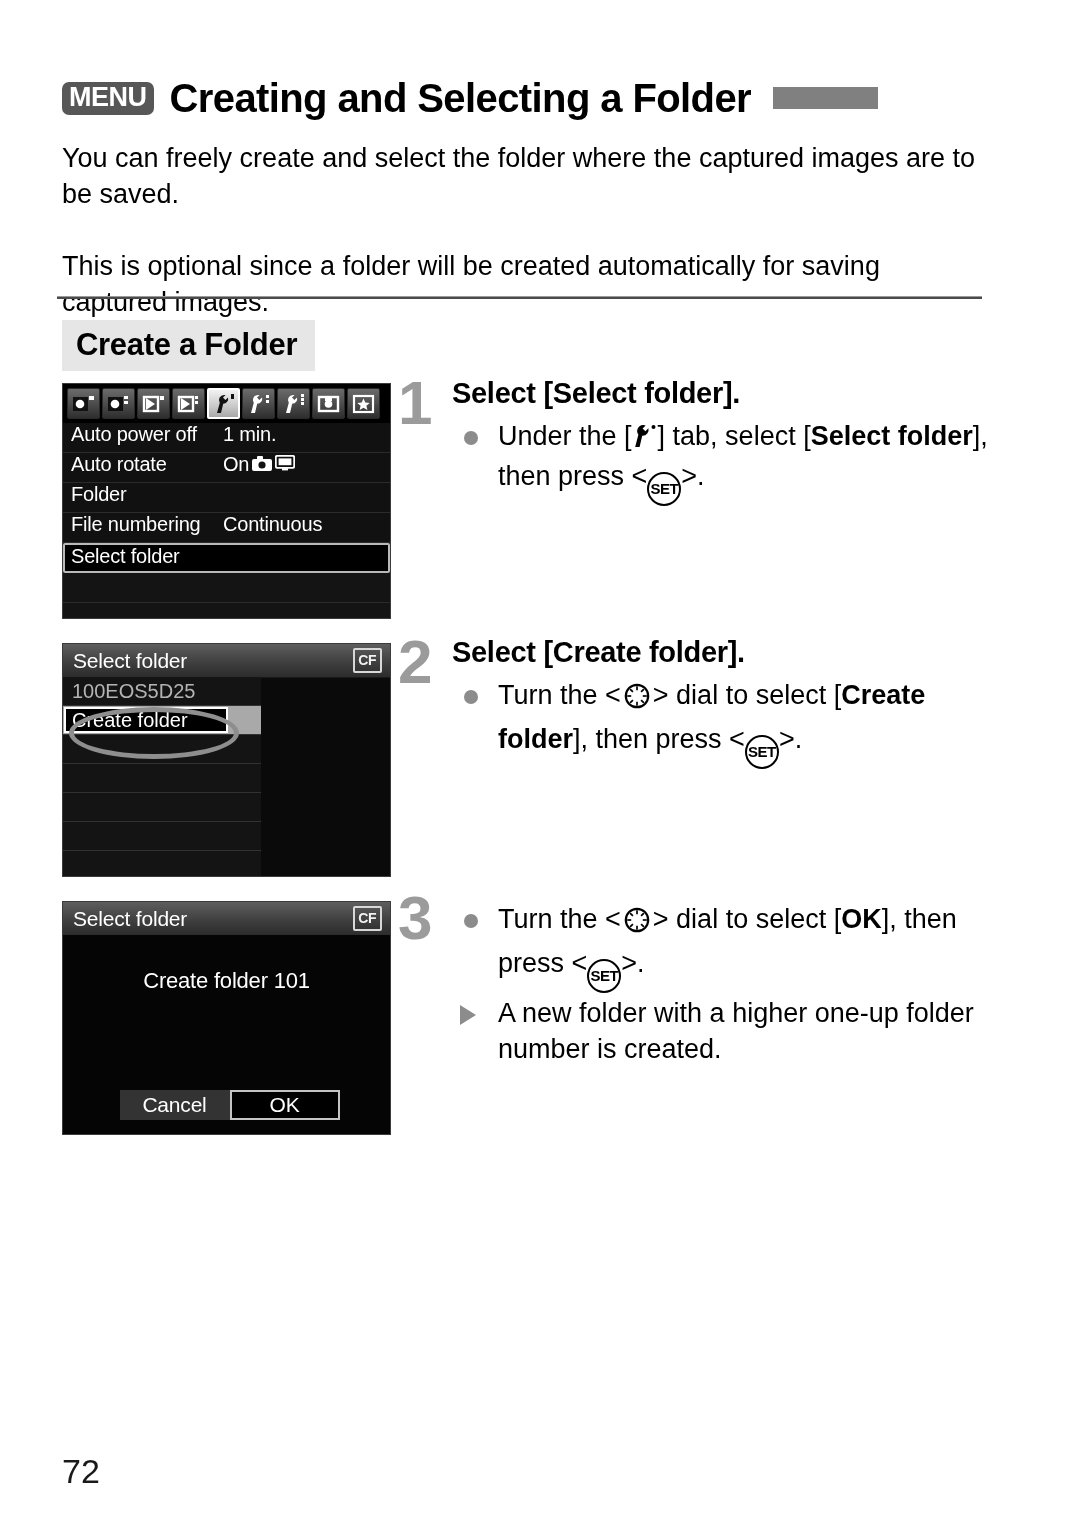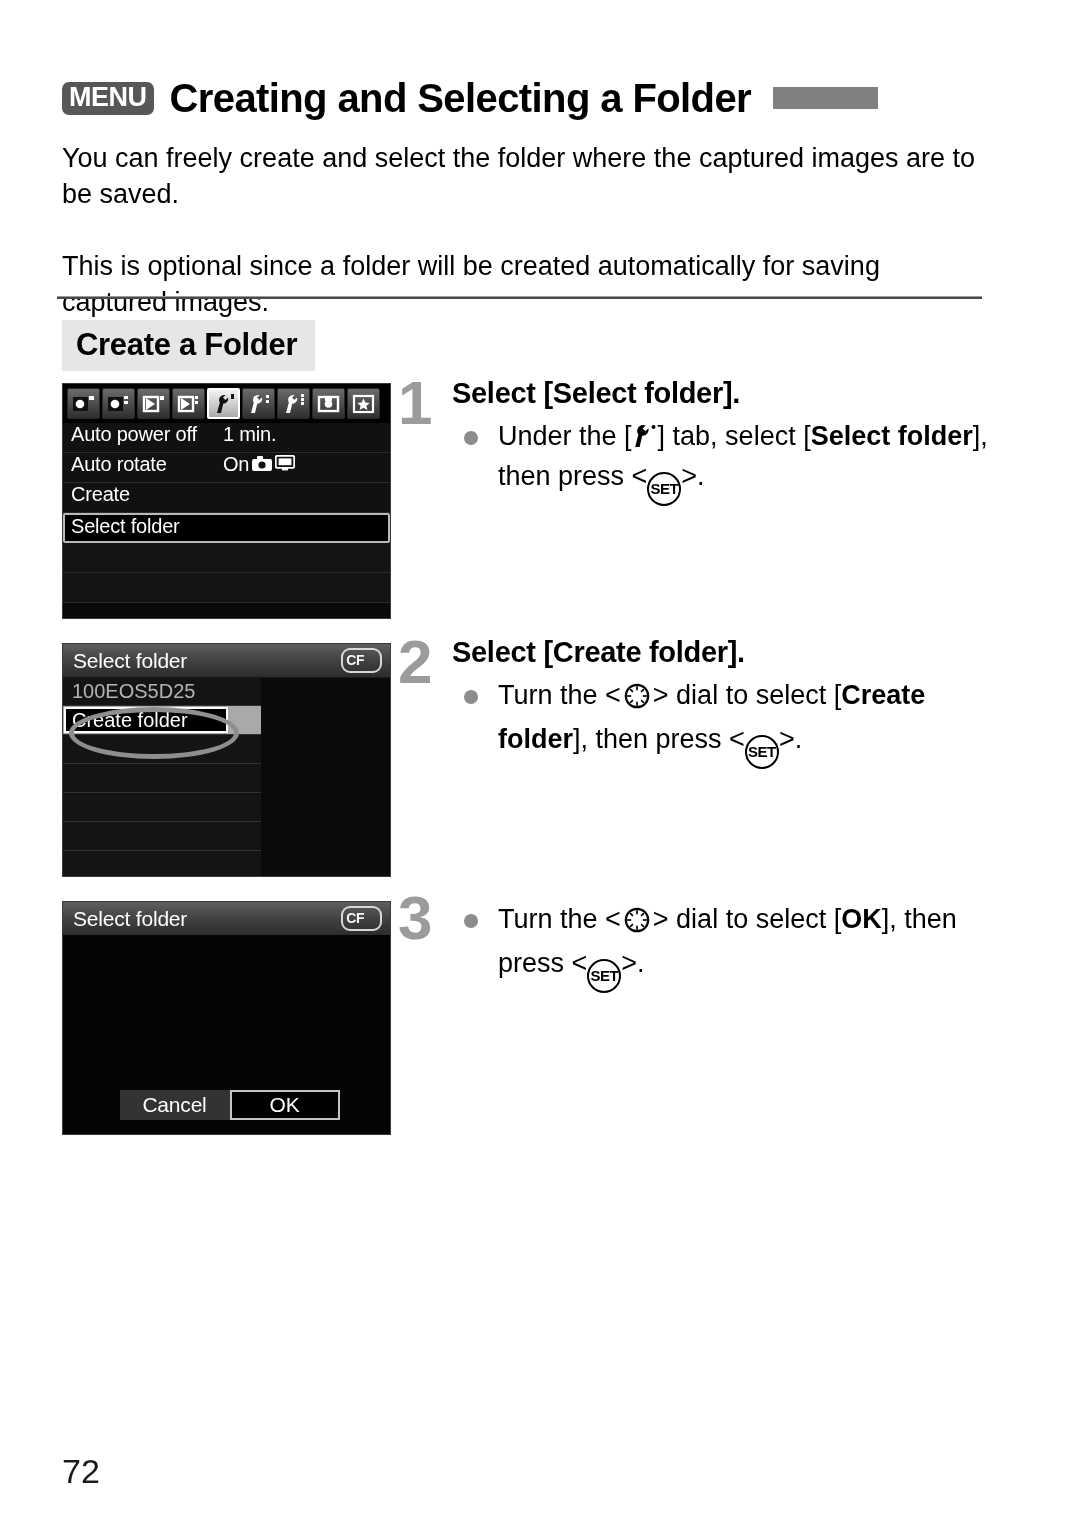--- a/index.html
+++ b/index.html
@@ -167,25 +167,25 @@
     display: flex;
     align-items: center;
     justify-content: space-between;
     padding: 0 8px 0 10px;
     font-size: 21px;
     letter-spacing: -0.2px;
     border-bottom: 1px solid #1a1a1a;
   }
   .cf-icon {
     border: 2px solid #d8d8d8;
-    border-radius: 9px;
+    border-radius: 2px;
     font-size: 14px;
     font-weight: bold;
     line-height: 1;
-    padding: 3px 16px 4px 3px;
+    padding: 3px 4px 4px 3px;
     letter-spacing: -0.5px;
     color: #f2f2f2;
   }
 
   
   #screen-folderlist { left: 62px; top: 643px; width: 329px; height: 234px; }
   .folder-panel {
     position: absolute;
     left: 0; top: 33px;
     width: 198px;
@@ -457,22 +457,26 @@
         <span class="icon-inline">
           <svg width="20" height="16" viewBox="0 0 20 16">
               <rect x="0.8" y="0.8" width="18.4" height="12" rx="1.5" fill="none" stroke="#fff" stroke-width="1.8"></rect>
               <rect x="3.6" y="3.4" width="12.8" height="6.8" fill="#fff"></rect>
               <rect x="7" y="13.2" width="6" height="2.2" fill="#fff"></rect>
             </svg>
         </span>
       </span>
     </div>
     <div class="menu-row">
-      <span class="label">Create</span>
+      <span class="label">Folder</span>
       <span class="value"></span>
+    </div>
+    <div class="menu-row">
+      <span class="label">File numbering</span>
+      <span class="value">Continuous</span>
     </div>
     <div class="menu-row selected">
       <span class="label">Select folder</span>
       <span class="value"></span>
     </div>
     <div class="menu-row blank"></div>
     <div class="menu-row blank"></div>
   </div>
 </div>
 
@@ -497,20 +501,21 @@
   </div>
   <div class="ellipse-callout"></div>
 </div>
 
 <div class="lcd" id="screen-confirm">
   <div class="lcd-header">
     <span>Select folder</span>
     <span class="cf-icon">CF</span>
   </div>
   <div class="confirm-body">
+    <div class="confirm-text">Create folder 101</div>
     <div class="confirm-buttons">
       <span class="btn btn-cancel">Cancel</span>
       <span class="btn btn-ok">OK</span>
     </div>
   </div>
 </div>
 
 <div class="step" style="top:378px;">
   <span class="step-num">1</span>
   <div class="step-body">
@@ -560,16 +565,20 @@
               <line x1="16" y1="21.8" x2="16" y2="25.8"></line>
               <line x1="6.2" y1="16" x2="10.2" y2="16"></line>
               <line x1="21.8" y1="16" x2="25.8" y2="16"></line>
               <line x1="9.1" y1="9.1" x2="11.9" y2="11.9"></line>
               <line x1="20.1" y1="20.1" x2="22.9" y2="22.9"></line>
               <line x1="22.9" y1="9.1" x2="20.1" y2="11.9"></line>
               <line x1="11.9" y1="20.1" x2="9.1" y2="22.9"></line>
             </g>
           </svg></span><span>&gt; dial to select [</span><span class="bold">OK</span><span>], then press &lt;</span><span class="gl gl-set">SET</span><span>&gt;.</span>
     </div>
+    <div class="bullet-line">
+      <span class="tri-marker"></span>
+      <span>A new folder with a higher one-up folder number is created.</span>
+    </div>
   </div>
 </div>
 
 <div class="page-number">72</div>
 
 </body></html>

